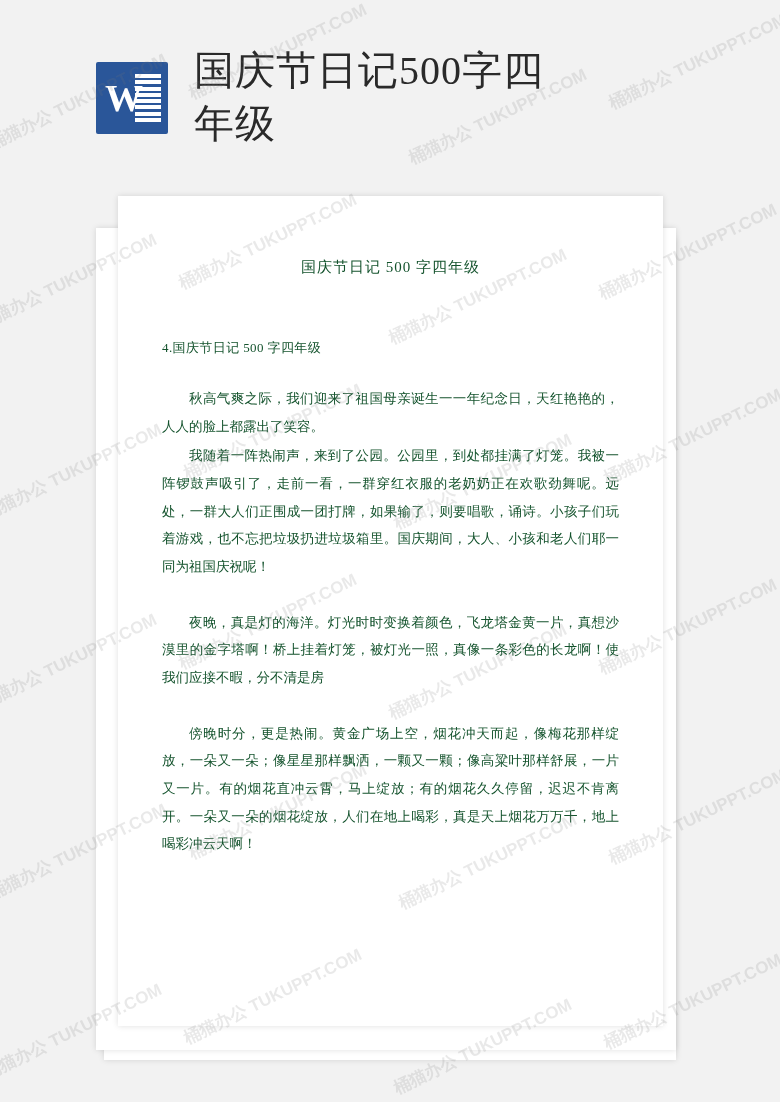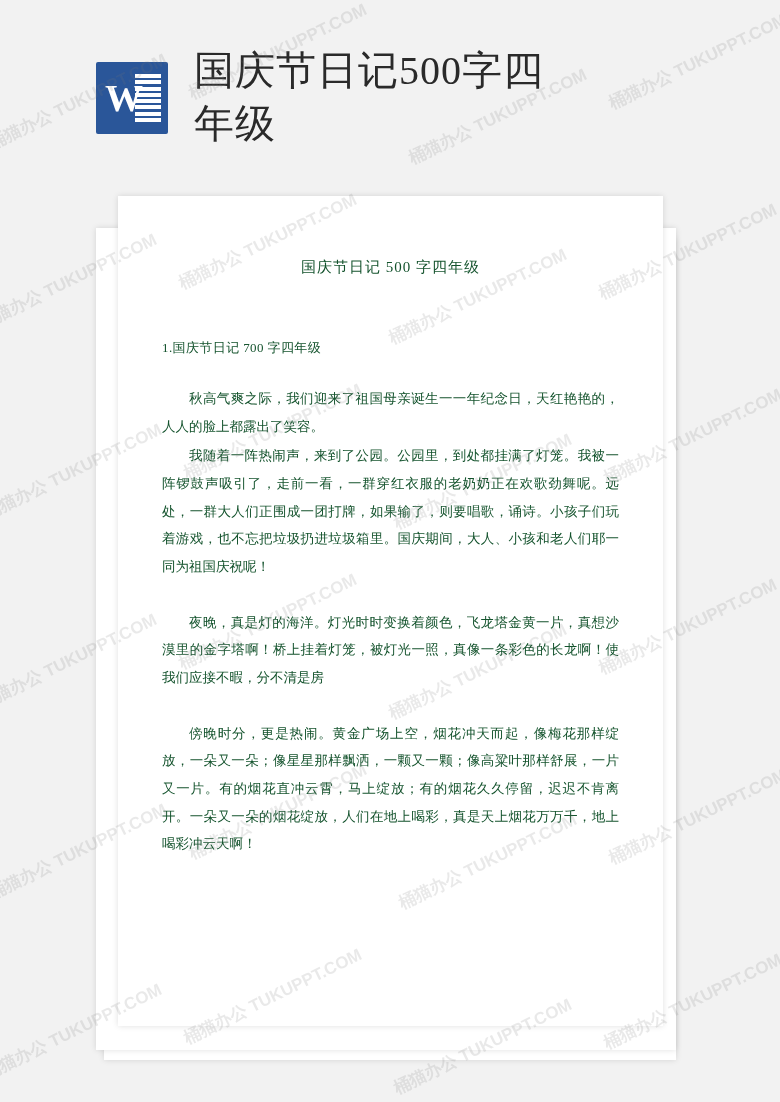--- a/index.html
+++ b/index.html
@@ -178,21 +178,21 @@
   <div class="header-title">国庆节日记500字四年级</div>
 </div>
 
 <div class="pages">
   <div class="sheet sheet-back2"></div>
   <div class="sheet sheet-back1"></div>
 
   <div class="sheet sheet-front">
     <div class="doc-inner">
       <div class="doc-title">国庆节日记 500 字四年级</div>
-      <div class="doc-subtitle">1.国庆节日记 700 字四年级</div>
+      <div class="doc-subtitle">4.国庆节日记 500 字四年级</div>
       <p class="doc-p spaced">秋高气爽之际，我们迎来了祖国母亲诞生一一年纪念日，天红艳艳的，人人的脸上都露出了笑容。</p>
       <p class="doc-p">我随着一阵热闹声，来到了公园。公园里，到处都挂满了灯笼。我被一阵锣鼓声吸引了，走前一看，一群穿红衣服的老奶奶正在欢歌劲舞呢。远处，一群大人们正围成一团打牌，如果输了，则要唱歌，诵诗。小孩子们玩着游戏，也不忘把垃圾扔进垃圾箱里。国庆期间，大人、小孩和老人们耶一同为祖国庆祝呢！</p>
       <p class="doc-p spaced">夜晚，真是灯的海洋。灯光时时变换着颜色，飞龙塔金黄一片，真想沙漠里的金字塔啊！桥上挂着灯笼，被灯光一照，真像一条彩色的长龙啊！使我们应接不暇，分不清是房</p>
       <p class="doc-p spaced">傍晚时分，更是热闹。黄金广场上空，烟花冲天而起，像梅花那样绽放，一朵又一朵；像星星那样飘洒，一颗又一颗；像高粱叶那样舒展，一片又一片。有的烟花直冲云霄，马上绽放；有的烟花久久停留，迟迟不肯离开。一朵又一朵的烟花绽放，人们在地上喝彩，真是天上烟花万万千，地上喝彩冲云天啊！</p>
     </div>
   </div>
 </div>
 
 <div class="wm-layer">
   <div class="wm" style="left:-20px;  top:90px;">桶猫办公 TUKUPPT.COM</div>

